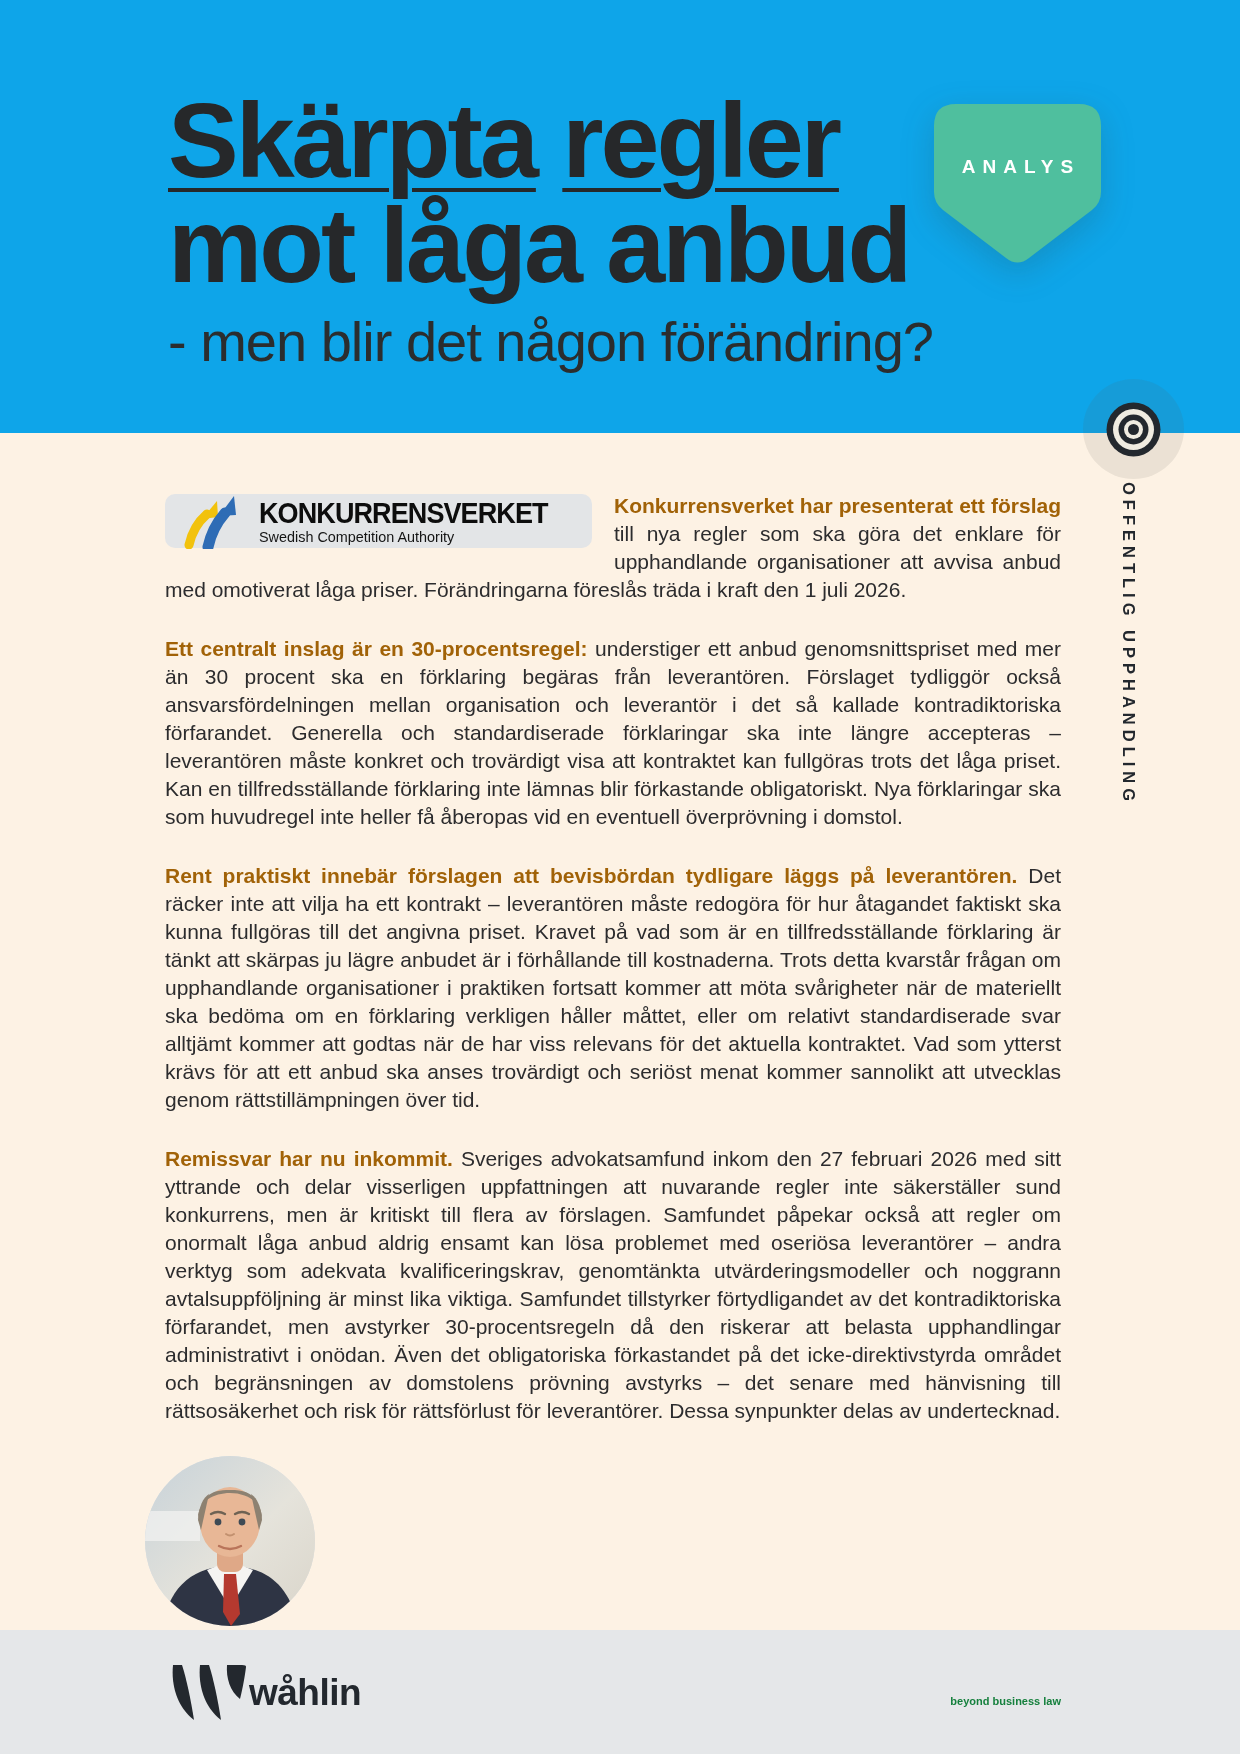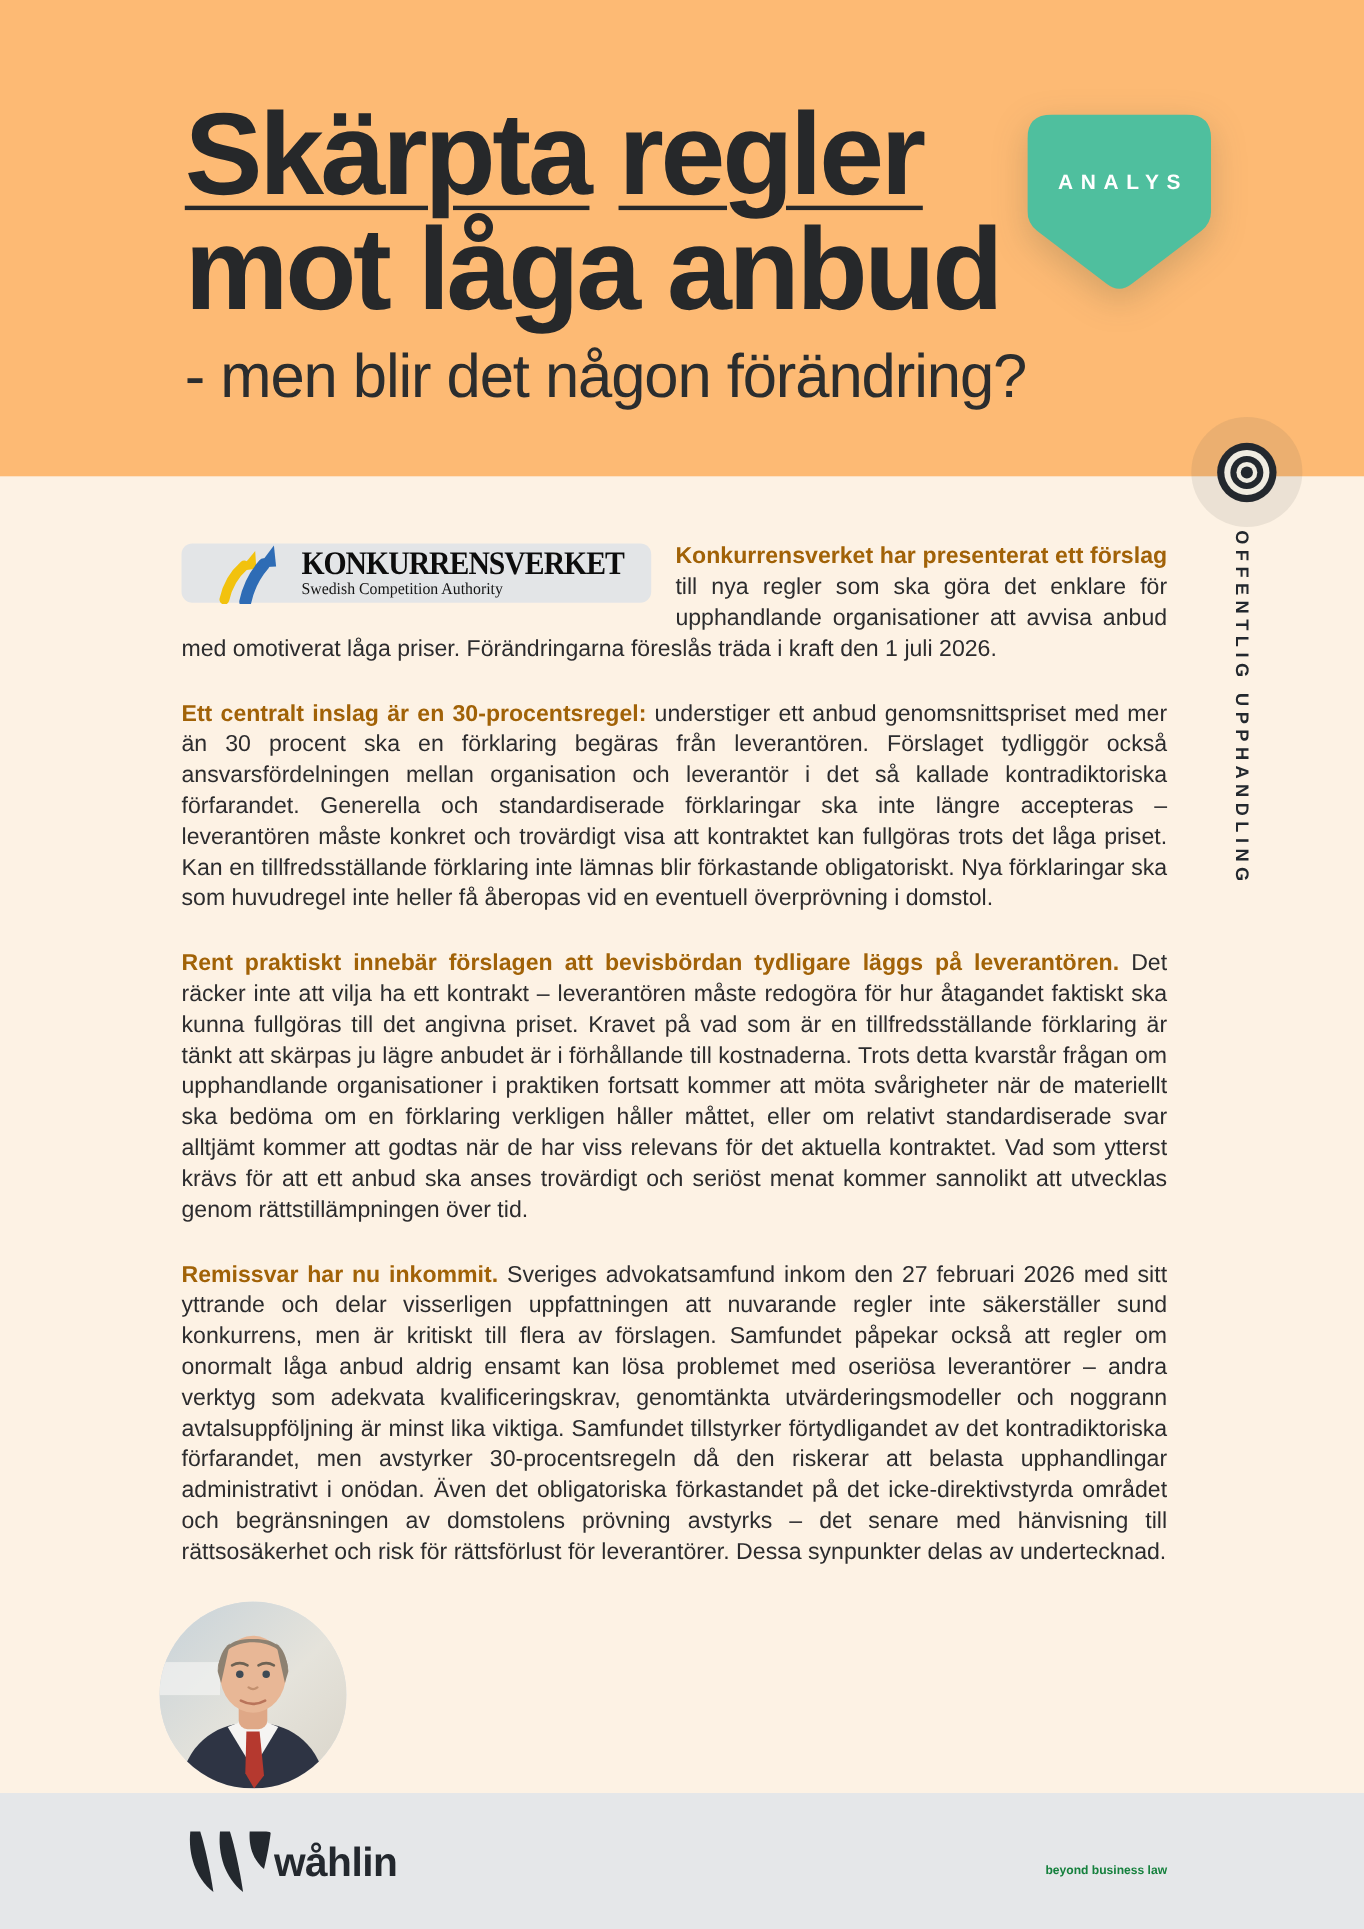--- a/index.html
+++ b/index.html
@@ -4,21 +4,21 @@
 <style>
   * { margin:0; padding:0; box-sizing:border-box; }
   html,body { background:#cfcfcf; }
   .page {
     position:relative; width:1240px; height:1754px; margin:0 auto;
     background:#fdf2e4; overflow:hidden;
     font-family:"Liberation Sans", sans-serif; color:#2c2c2e;
   }
 
   
-  .hero { position:absolute; top:0; left:0; width:1240px; height:433px; background:#fdba74; }
+  .hero { position:absolute; top:0; left:0; width:1240px; height:433px; background:#0ea5e9; }
   .hero-inner { position:absolute; left:168px; top:88px; }
   .title {
     font-weight:700; font-size:106px; line-height:105px;
     letter-spacing:-3px; color:#26282a; white-space:nowrap;
   }
   .title .u {
     text-decoration:underline;
     text-decoration-thickness:4px;
     text-underline-offset:11px;
     text-decoration-skip-ink:auto;
@@ -53,21 +53,21 @@
     font-size:16.5px; font-weight:700; letter-spacing:5px; color:#23282e;
     white-space:nowrap;
   }
 
   
   .content { position:absolute; left:165px; top:492px; width:896px; }
 
   .kv-logo {
     float:left; width:427px; height:54px; margin:2px 22px 10px 0;
     background:#e3e5e7; border-radius:10px;
-    display:flex; align-items:center; padding-left:31px;font-family:Liberation Serif, serif;
+    display:flex; align-items:center; padding-left:16px;
   }
   .kv-mark { flex:none; margin-right:10px; }
   .kv-name {
     font-size:30px; font-weight:700; color:#0d0d0d; letter-spacing:-1px;
     transform:scaleX(0.9); transform-origin:left center; line-height:30px; white-space:nowrap;
   }
   .kv-sub { font-size:15px; color:#141414; transform:scaleX(0.96); transform-origin:left center; white-space:nowrap; }
 
   .para {
     font-size:21px; line-height:28px; text-align:justify;

